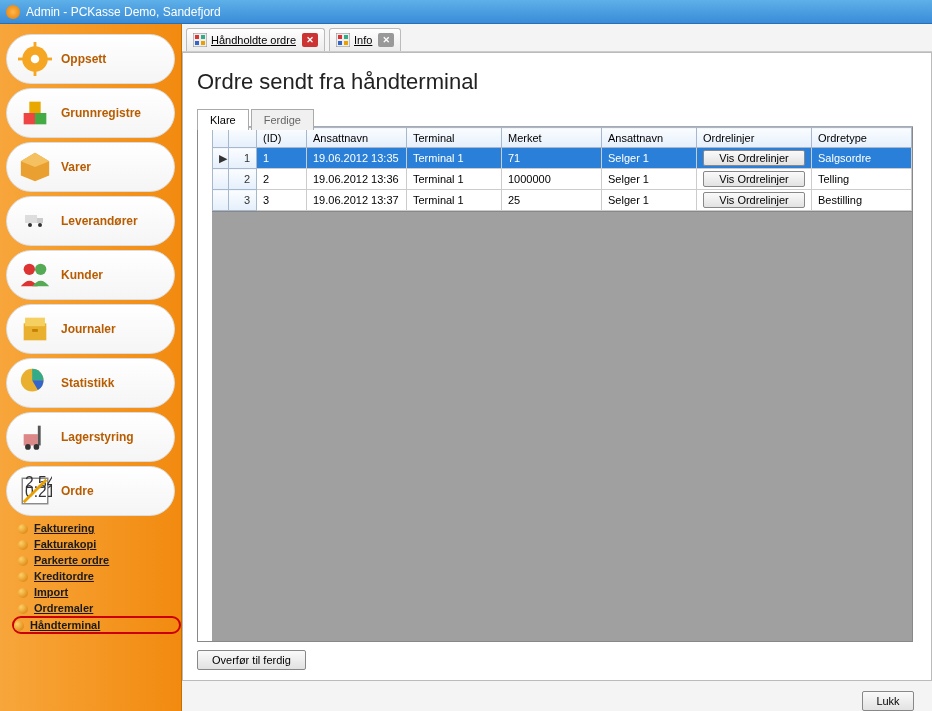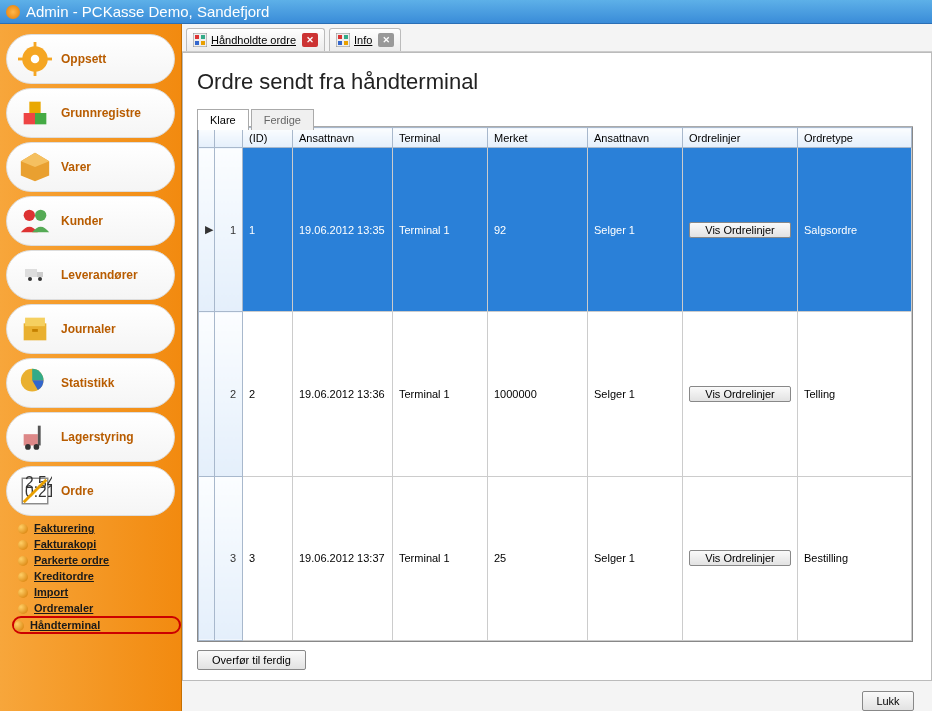--- a/index.html
+++ b/index.html
@@ -1,20 +1,20 @@
 <!DOCTYPE html>
 <html><head>
 <meta charset="utf-8">
 <style>
 * { box-sizing: border-box; margin: 0; padding: 0; font-family: Tahoma, Arial, sans-serif; font-size: 11px; }
 body { width: 932px; height: 711px; background: #f0f0f0; overflow: hidden; }
 
 .titlebar { height: 24px; background: linear-gradient(#5db0e8, #3a8cd8); color: #fff; display: flex; align-items: center; padding: 0 6px; border-bottom: 1px solid #2a6fb5; }
 .titlebar-icon { width: 14px; height: 14px; background: radial-gradient(circle, #ffb84d, #e67a00); border-radius: 50%; margin-right: 6px; }
-.titlebar-text { font-size: 15px; }
+.titlebar-text { font-size: 12px; }
 
 .main { display: flex; height: 687px; }
 
 .sidebar { width: 182px; background: linear-gradient(to right, #f7a63b, #f28a0f); border-right: 1px solid #c56f00; padding-top: 6px; overflow: hidden; }
 .sidebar-item { display: flex; align-items: center; height: 50px; margin: 4px 6px; background: linear-gradient(#fff, #f5f5f5); border: 1px solid #ddd; border-radius: 28px; padding: 4px 10px; cursor: pointer; }
 .sidebar-icon { width: 36px; height: 36px; margin-right: 8px; flex-shrink: 0; display: flex; align-items: center; justify-content: center; }
 .sidebar-label { font-weight: bold; color: #b85c00; font-size: 12px; }
 
 .sublinks { margin: 4px 0 0 18px; }
 .sublink { display: flex; align-items: flex-end; padding: 2px 0; cursor: pointer; }
@@ -32,21 +32,21 @@
 .tab-close.grey { background: #999; }
 
 .panel { flex: 1; background: #fff; margin: 0; border: 1px solid #bbb; display: flex; flex-direction: column; padding: 10px 18px 10px 14px; }
 
 .page-title { font-size: 22px; font-weight: normal; color: #222; margin: 6px 0 10px 0; }
 
 .inner-tabs { display: flex; border-bottom: 1px solid #aaa; }
 .inner-tab { padding: 4px 12px; border: 1px solid #aaa; border-bottom: none; background: #fff; margin-right: 2px; cursor: pointer; position: relative; top: 4px; font-size: 11px; }
 .inner-tab.inactive { background: #f0f0f0; color: #666; }
 
-.grid-wrap { border: 1px solid #888; border-top: none; flex: 1; display: flex; overflow: hidden; }
+.grid-wrap { border: 1px solid #888; border-top: none; flex: 1; display: flex; flex-direction: column; overflow: hidden; padding-left: 14px; }
 
 .grid { width: 100%; border-collapse: collapse; table-layout: fixed; }
 .grid th { background: linear-gradient(#fbfdff, #e4effb); border: 1px solid #a8b8cc; padding: 3px 6px; text-align: left; font-weight: normal; font-size: 11px; height: 20px; }
 .grid td { border: 1px solid #ccc; padding: 2px 6px; height: 20px; font-size: 11px; background: #fff; }
 .grid tr.selected td { background: #2a80d8; color: #fff; }
 .grid .rowheader { background: linear-gradient(#fbfdff, #e4effb); text-align: right; width: 34px; border: 1px solid #a8b8cc; color: #333; }
 .grid tr.selected .rowheader { background: linear-gradient(#fbfdff, #e4effb); color: #333; }
 .grid .rowmark { width: 16px; text-align: center; background: linear-gradient(#fbfdff, #e4effb); border: 1px solid #a8b8cc; color: #333; }
 .grid tr.selected .rowmark { background: linear-gradient(#fbfdff, #e4effb); color: #333; }
 .grid-filler { flex: 1; background: #a0a0a0; border-top: 1px solid #888; }
@@ -110,39 +110,39 @@
       <div class="sidebar-icon">
           <svg viewBox="0 0 24 24" width="34" height="34">
             <polygon points="12,2 22,8 22,18 12,22 2,18 2,8" fill="#e9a030"></polygon>
             <polygon points="12,2 22,8 12,12 2,8" fill="#f5c060"></polygon>
           </svg>
         </div>
       <div class="sidebar-label">Varer</div>
     </div>
     <div class="sidebar-item">
       <div class="sidebar-icon">
-          <svg viewBox="0 0 24 24" width="34" height="34">
-            <circle cx="8" cy="8" r="4" fill="#d33"></circle>
-            <path d="M2 20 q6-8 12 0" fill="#d33"></path>
-            <circle cx="16" cy="8" r="4" fill="#5a5"></circle>
-            <path d="M10 20 q6-8 12 0" fill="#5a5"></path>
-          </svg>
-        </div>
-      <div class="sidebar-label">Kunder</div>
-    </div>
-    <div class="sidebar-item">
-      <div class="sidebar-icon">
           <svg viewBox="0 0 24 24" width="34" height="24">
             <rect x="2" y="6" width="12" height="8" fill="#ddd"></rect>
             <rect x="14" y="9" width="6" height="5" fill="#ccc"></rect>
             <circle cx="7" cy="16" r="2" fill="#333"></circle>
             <circle cx="17" cy="16" r="2" fill="#333"></circle>
           </svg>
         </div>
       <div class="sidebar-label">Leverandører</div>
+    </div>
+    <div class="sidebar-item">
+      <div class="sidebar-icon">
+          <svg viewBox="0 0 24 24" width="34" height="34">
+            <circle cx="8" cy="8" r="4" fill="#d33"></circle>
+            <path d="M2 20 q6-8 12 0" fill="#d33"></path>
+            <circle cx="16" cy="8" r="4" fill="#5a5"></circle>
+            <path d="M10 20 q6-8 12 0" fill="#5a5"></path>
+          </svg>
+        </div>
+      <div class="sidebar-label">Kunder</div>
     </div>
     <div class="sidebar-item">
       <div class="sidebar-icon">
           <svg viewBox="0 0 24 24" width="34" height="34">
             <rect x="4" y="8" width="16" height="12" fill="#e9b030"></rect>
             <rect x="5" y="4" width="14" height="6" fill="#f5d060"></rect>
             <rect x="10" y="12" width="4" height="2" fill="#c48000"></rect>
           </svg>
         </div>
       <div class="sidebar-label">Journaler</div>
@@ -272,21 +272,21 @@
               <th>Ordretype</th>
             </tr>
           </thead>
           <tbody>
             <tr class="selected">
               <td class="rowmark">▶</td>
               <td class="rowheader">1</td>
               <td>1</td>
               <td>19.06.2012 13:35</td>
               <td>Terminal 1</td>
-              <td>92</td>
+              <td>71</td>
               <td>Selger 1</td>
               <td><button class="cell-btn">Vis Ordrelinjer</button></td>
               <td>Salgsordre</td>
             </tr>
             <tr>
               <td class="rowmark"></td>
               <td class="rowheader">2</td>
               <td>2</td>
               <td>19.06.2012 13:36</td>
               <td>Terminal 1</td>

